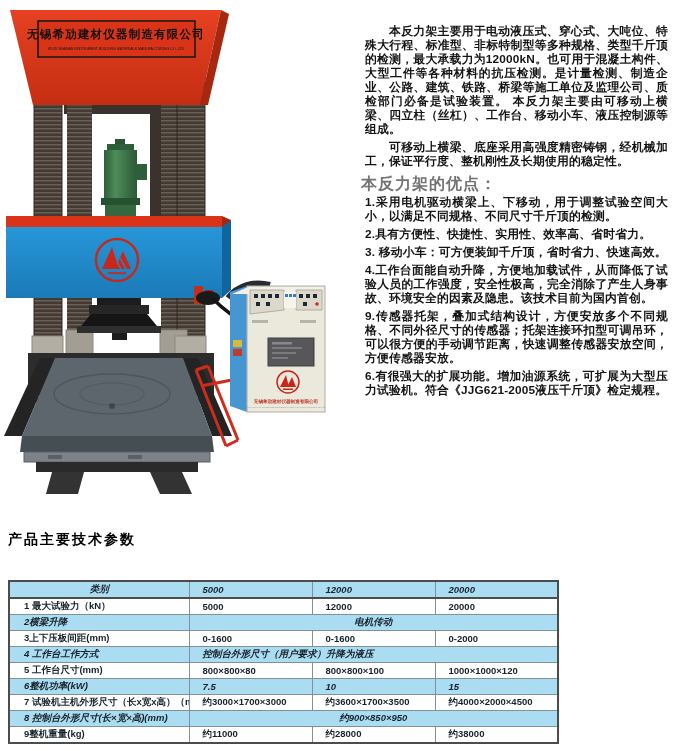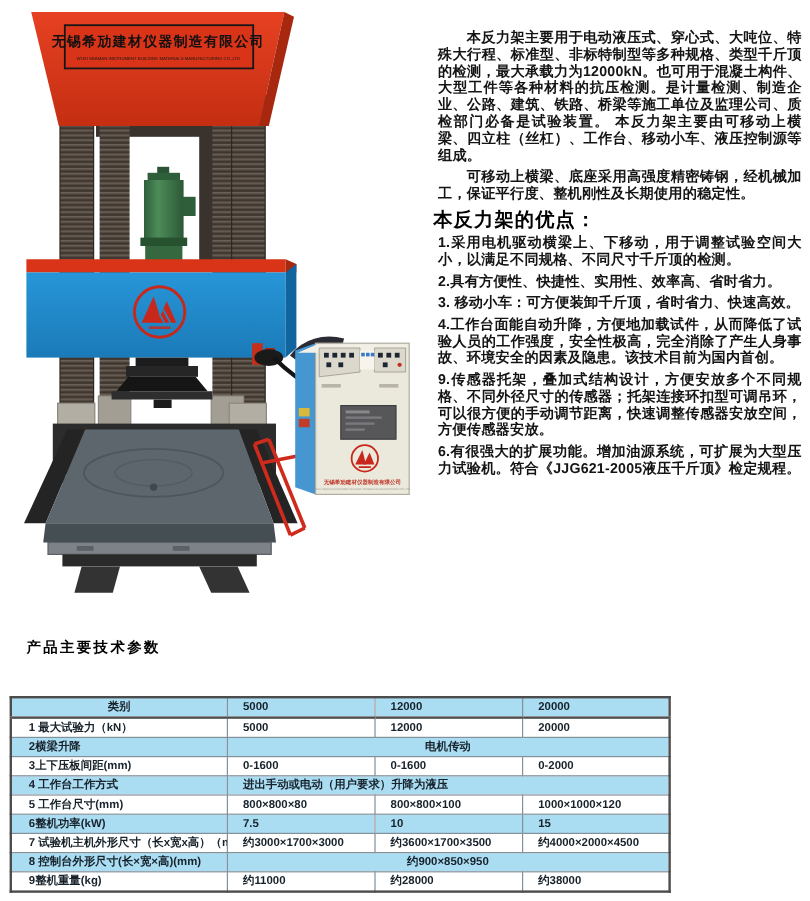--- a/index.html
+++ b/index.html
@@ -1,31 +1,31 @@
 <!DOCTYPE html>
 <html><head>
 <meta charset="utf-8">
 <style>
   html,body{margin:0;padding:0;background:#ffffff;}
   body{width:675px;height:751px;position:relative;overflow:hidden;
        font-family:"Liberation Sans","DejaVu Sans",sans-serif;color:#111;}
-  .photo{position:absolute;left:16px;top:8px;width:360px;height:515px;}
+  .photo{position:absolute;left:0;top:8px;width:360px;height:515px;}
   .desc{position:absolute;left:361px;top:20px;width:311px;
         font-size:11.8px;line-height:14px;font-weight:bold;color:#141414;
         text-align:justify;letter-spacing:.2px;}
   .desc p{margin:4px;}
   .desc p.ind{text-indent:24px;}
-  .adv-heading{font-size:16px;font-weight:bold;margin:9px 0 4px 0;letter-spacing:1px;color:#000000;}
-  .params-title{position:absolute;left:22px;top:531px;font-size:12px;font-weight:bold;
+  .adv-heading{font-size:16px;font-weight:bold;margin:9px 0 4px 0;letter-spacing:1px;color:#737373;}
+  .params-title{position:absolute;left:8px;top:531px;font-size:14px;font-weight:bold;
         letter-spacing:2px;color:#000;margin:0;}
   .specs{position:absolute;left:8px;top:580px;border-collapse:collapse;table-layout:fixed;
         width:549px;font-size:9.5px;font-weight:bold;color:#17222b;}
   .specs td{border:1px solid #82909a;height:15px;padding:0 0 0 13px;white-space:nowrap;overflow:hidden;}
   .specs td.lab{padding-left:14px;}
-  .specs tr.blue td{background:#aadcf2;}
+  .specs tr.blue td{background:#aadcf2;font-style:italic;}
   .specs tr.white td{background:#ffffff;}
   .specs td.center{text-align:center;padding:0;}
   .specs{border:2px solid #4c4c4c;}
   .specs tr.hdr td{border-bottom:2px solid #4c4c4c;}
   .svgtext{font-family:"Liberation Sans","DejaVu Sans",sans-serif;}
 </style>
 </head>
 <body>
 
 <div class="photo">
@@ -226,21 +226,21 @@
     <td class="center" colspan="3">电机传动</td>
   </tr>
   <tr class="white">
     <td class="lab">3上下压板间距(mm)</td>
     <td>0-1600</td>
     <td>0-1600</td>
     <td>0-2000</td>
   </tr>
   <tr class="blue">
     <td class="lab">4 工作台工作方式</td>
-    <td colspan="3">进出手动或电动（用户要求）升降为液压</td>
+    <td colspan="3">控制台外形尺寸（用户要求）升降为液压</td>
   </tr>
   <tr class="white">
     <td class="lab">5 工作台尺寸(mm)</td>
     <td>800×800×80</td>
     <td>800×800×100</td>
     <td>1000×1000×120</td>
   </tr>
   <tr class="blue">
     <td class="lab">6整机功率(kW)</td>
     <td>7.5</td>

